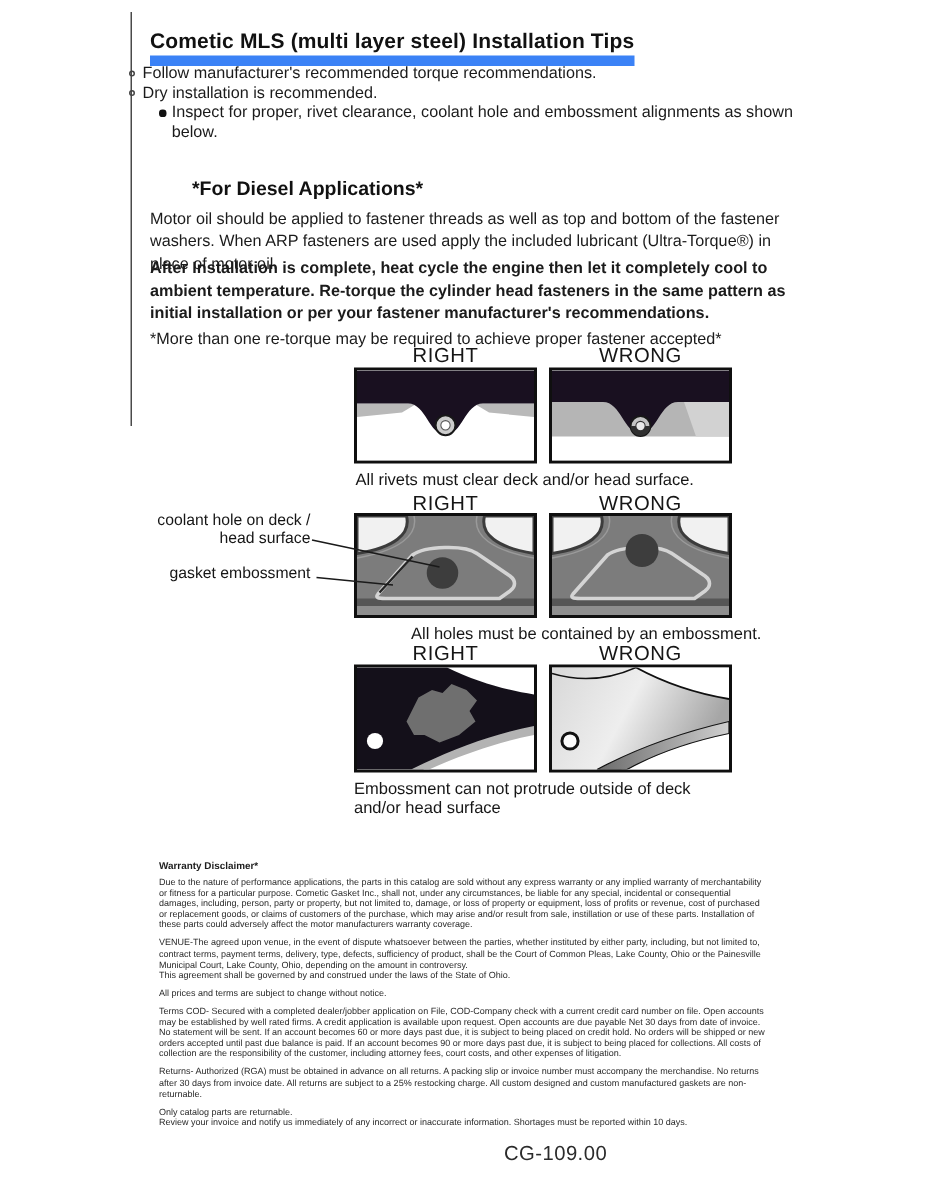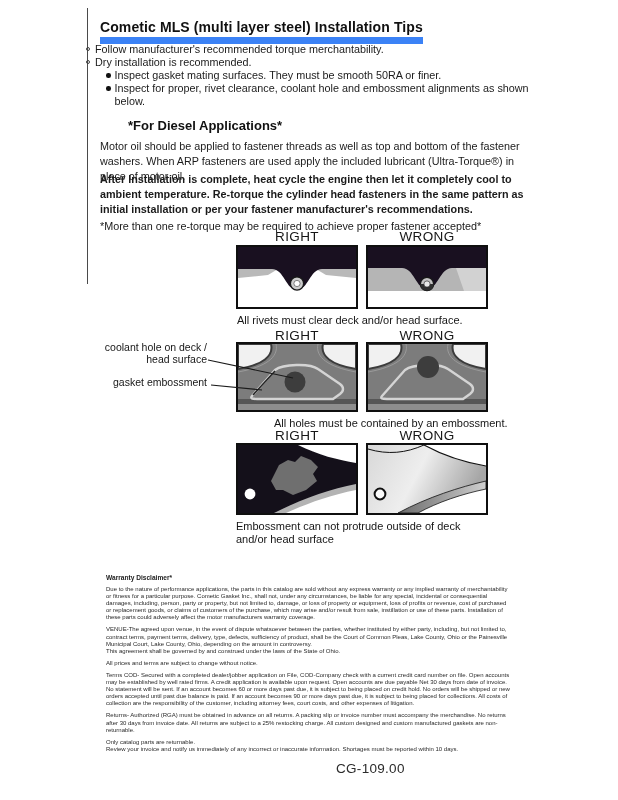--- a/index.html
+++ b/index.html
@@ -43,29 +43,25 @@
 
 <div class="page">
 
   <div class="spine-line"></div>
 
   <div class="title">Cometic MLS (multi layer steel) Installation Tips</div>
 
   <div class="bullets">
     <div class="b-row">
       <span class="marker-o"></span>
-      <span>Follow manufacturer's recommended torque merchantability.</span>
+      <span>Follow manufacturer's recommended torque recommendations.</span>
     </div>
     <div class="b-row">
       <span class="marker-o"></span>
       <span>Dry installation is recommended.</span>
-    </div>
-    <div class="b-row sub">
-      <span class="marker-dot"></span>
-      <span>Inspect gasket mating surfaces.  They must be smooth 50RA or finer.</span>
     </div>
     <div class="b-row sub">
       <span class="marker-dot"></span>
       <span>Inspect for proper, rivet clearance, coolant hole and embossment alignments as shown below.</span>
     </div>
   </div>
 
   <div class="diesel-heading">*For Diesel Applications*</div>
   <div class="para p1">Motor oil should be applied to fastener threads as well as top and bottom of the fastener washers. When ARP fasteners are used apply the included lubricant (Ultra-Torque®) in place of motor oil.</div>
   <div class="para p2">After Installation is complete, heat cycle the engine then let it completely cool to ambient temperature. Re-torque the cylinder head fasteners in the same pattern as initial installation or per your fastener manufacturer's recommendations.</div>

